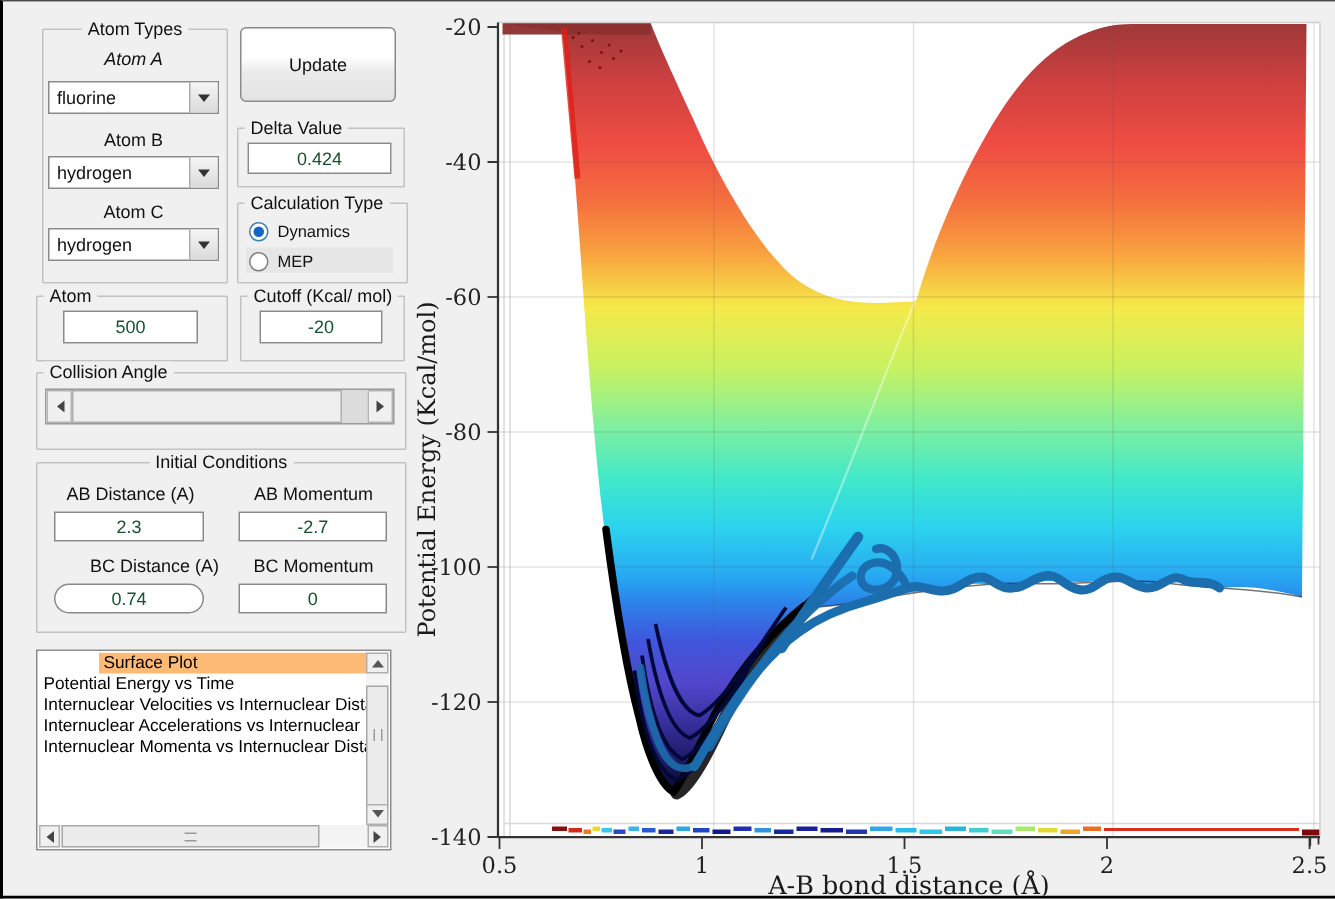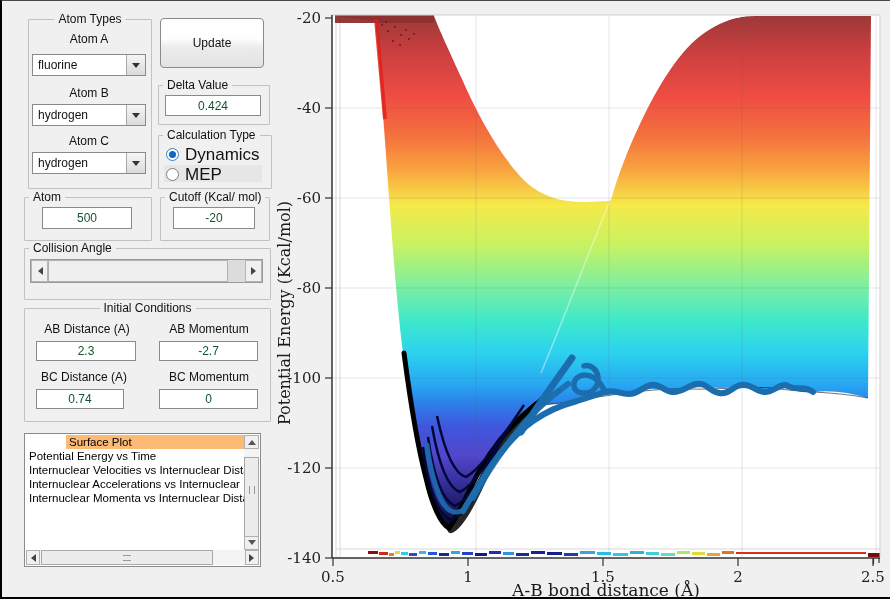--- a/index.html
+++ b/index.html
@@ -18,21 +18,21 @@
   .glabel{position:absolute;z-index:2;font-size:12px;color:#111;text-align:center;white-space:nowrap;}
   .gedit{position:absolute;z-index:2;border:1px solid #8a8a8a;background:#fff;font-family:"Liberation Sans",sans-serif;
          font-size:12px;text-align:center;padding:0;color:#14532d;box-sizing:border-box;}
   .combo{position:absolute;z-index:2;height:22px;border:1px solid #8a8a8a;background:#fff;display:flex;box-sizing:border-box;cursor:default;}
   .combo-text{flex:1;font-size:12px;line-height:20px;padding-left:5px;color:#111;overflow:hidden;white-space:nowrap;}
   .combo-btn{width:18px;border-left:1px solid #aaa;background:linear-gradient(#f6f6f6,#dadada);display:flex;align-items:center;justify-content:center;}
   .arrow-down{width:0;height:0;border:4px solid transparent;border-top:5px solid #333;margin-top:5px;}
   .update-btn{position:absolute;z-index:2;border:1px solid #8a8a8a;border-radius:4px;
     background:linear-gradient(#fefefe 40%,#ebebeb 60%,#e3e3e3);font-family:"Liberation Sans",sans-serif;
     font-size:12px;color:#111;}
-  .radio-row{position:absolute;z-index:2;display:flex;align-items:center;gap:6px;font-size:17px;color:#111;height:17px;}
+  .radio-row{position:absolute;z-index:2;display:flex;align-items:center;gap:6px;font-size:11px;color:#111;height:17px;}
   .radio-circle{width:13px;height:13px;border-radius:50%;border:1px solid #7f7f7f;background:#fff;position:relative;box-sizing:border-box;flex:0 0 auto;}
   .radio-circle.sel{border-color:#3c7fb1;}
   .radio-circle.sel::after{content:"";position:absolute;left:2px;top:2px;right:2px;bottom:2px;border-radius:50%;background:#1464c8;}
   .row-hl{position:absolute;z-index:1;background:#e6e6e6;}
   
   .slider{position:absolute;z-index:2;display:flex;height:24px;border:1px solid #9a9a9a;background:#e4e4e4;box-sizing:border-box;}
   .sl-btn{width:17px;background:#f0f0f0;border:1px solid #b5b5b5;box-sizing:border-box;display:flex;align-items:center;justify-content:center;}
   .sl-thumb{width:180px;background:#efefef;border:1px solid #b0b0b0;box-sizing:border-box;}
   .sl-track{flex:1;background:#dcdcdc;}
   .tri-l{width:0;height:0;border:4px solid transparent;border-right:5px solid #444;margin-right:3px;}
@@ -243,21 +243,21 @@
       <text x="871" y="581" text-anchor="middle" font-family="DejaVu Serif, serif" font-size="15" fill="#222">2.5</text>
     </g>
 
   <text x="604" y="595" text-anchor="middle" font-family="DejaVu Serif, serif" font-size="17" fill="#1a1a1a">A-B bond distance (Å)</text>
   <text transform="translate(288,312) rotate(-90)" text-anchor="middle" font-family="DejaVu Serif, serif" font-size="16" fill="#1a1a1a">Potential Energy (Kcal/mol)</text>
 </svg>
 
 <div class="groupbox" style="left:26px;top:18px;width:122px;height:168px;">
   <span class="gtitle center">Atom Types</span>
 </div>
-<div class="glabel" style="left:26px;top:31px;width:122px;">Atom A</div>
+<div class="glabel" style="left:26px;top:31px;width:122px;font-style:italic;">Atom A</div>
 <div class="combo" style="left:30px;top:53px;width:114px;">
   <span class="combo-text">fluorine</span>
   <span class="combo-btn">
       <span class="arrow-down"></span>
     </span>
 </div>
 <div class="glabel" style="left:26px;top:85px;width:122px;">Atom B</div>
 <div class="combo" style="left:30px;top:103px;width:114px;">
   <span class="combo-text">hydrogen</span>
   <span class="combo-btn">
@@ -316,23 +316,23 @@
     </span>
 </div>
 
 <div class="groupbox" style="left:22px;top:307px;width:245px;height:112px;">
   <span class="gtitle center">Initial Conditions</span>
 </div>
 <div class="glabel" style="left:30px;top:321px;width:110px;">AB Distance (A)</div>
 <div class="glabel" style="left:152px;top:321px;width:110px;">AB Momentum</div>
 <input class="gedit" style="left: 34px; top: 340px; width: 100px; height: 20px;" readonly="" value="2.3">
 <input class="gedit" style="left: 157px; top: 340px; width: 99px; height: 20px;" readonly="" value="-2.7">
-<div class="glabel" style="left:27px;top:369px;width:110px;">BC Distance (A)</div>
+<div class="glabel" style="left:46px;top:369px;width:110px;">BC Distance (A)</div>
 <div class="glabel" style="left:152px;top:369px;width:110px;">BC Momentum</div>
-<input class="gedit" style="left: 34px; top: 388px; width: 88px; height: 20px;" readonly="" value="0.74">
+<input class="gedit" style="left: 34px; top: 388px; width: 100px; height: 20px; border-radius: 10px;" readonly="" value="0.74">
 <input class="gedit" style="left: 157px; top: 388px; width: 99px; height: 20px;" readonly="" value="0">
 
 <div class="listbox" style="left:22px;top:432px;width:237px;height:134px;">
   <div class="lb-items" id="lb-items">
       <div class="lb-item sel">Surface Plot</div>
       <div class="lb-item">Potential Energy vs Time</div>
       <div class="lb-item">Internuclear Velocities vs Internuclear Distance</div>
       <div class="lb-item">Internuclear Accelerations vs Internuclear Distance</div>
       <div class="lb-item">Internuclear Momenta vs Internuclear Distance</div>
     </div>

